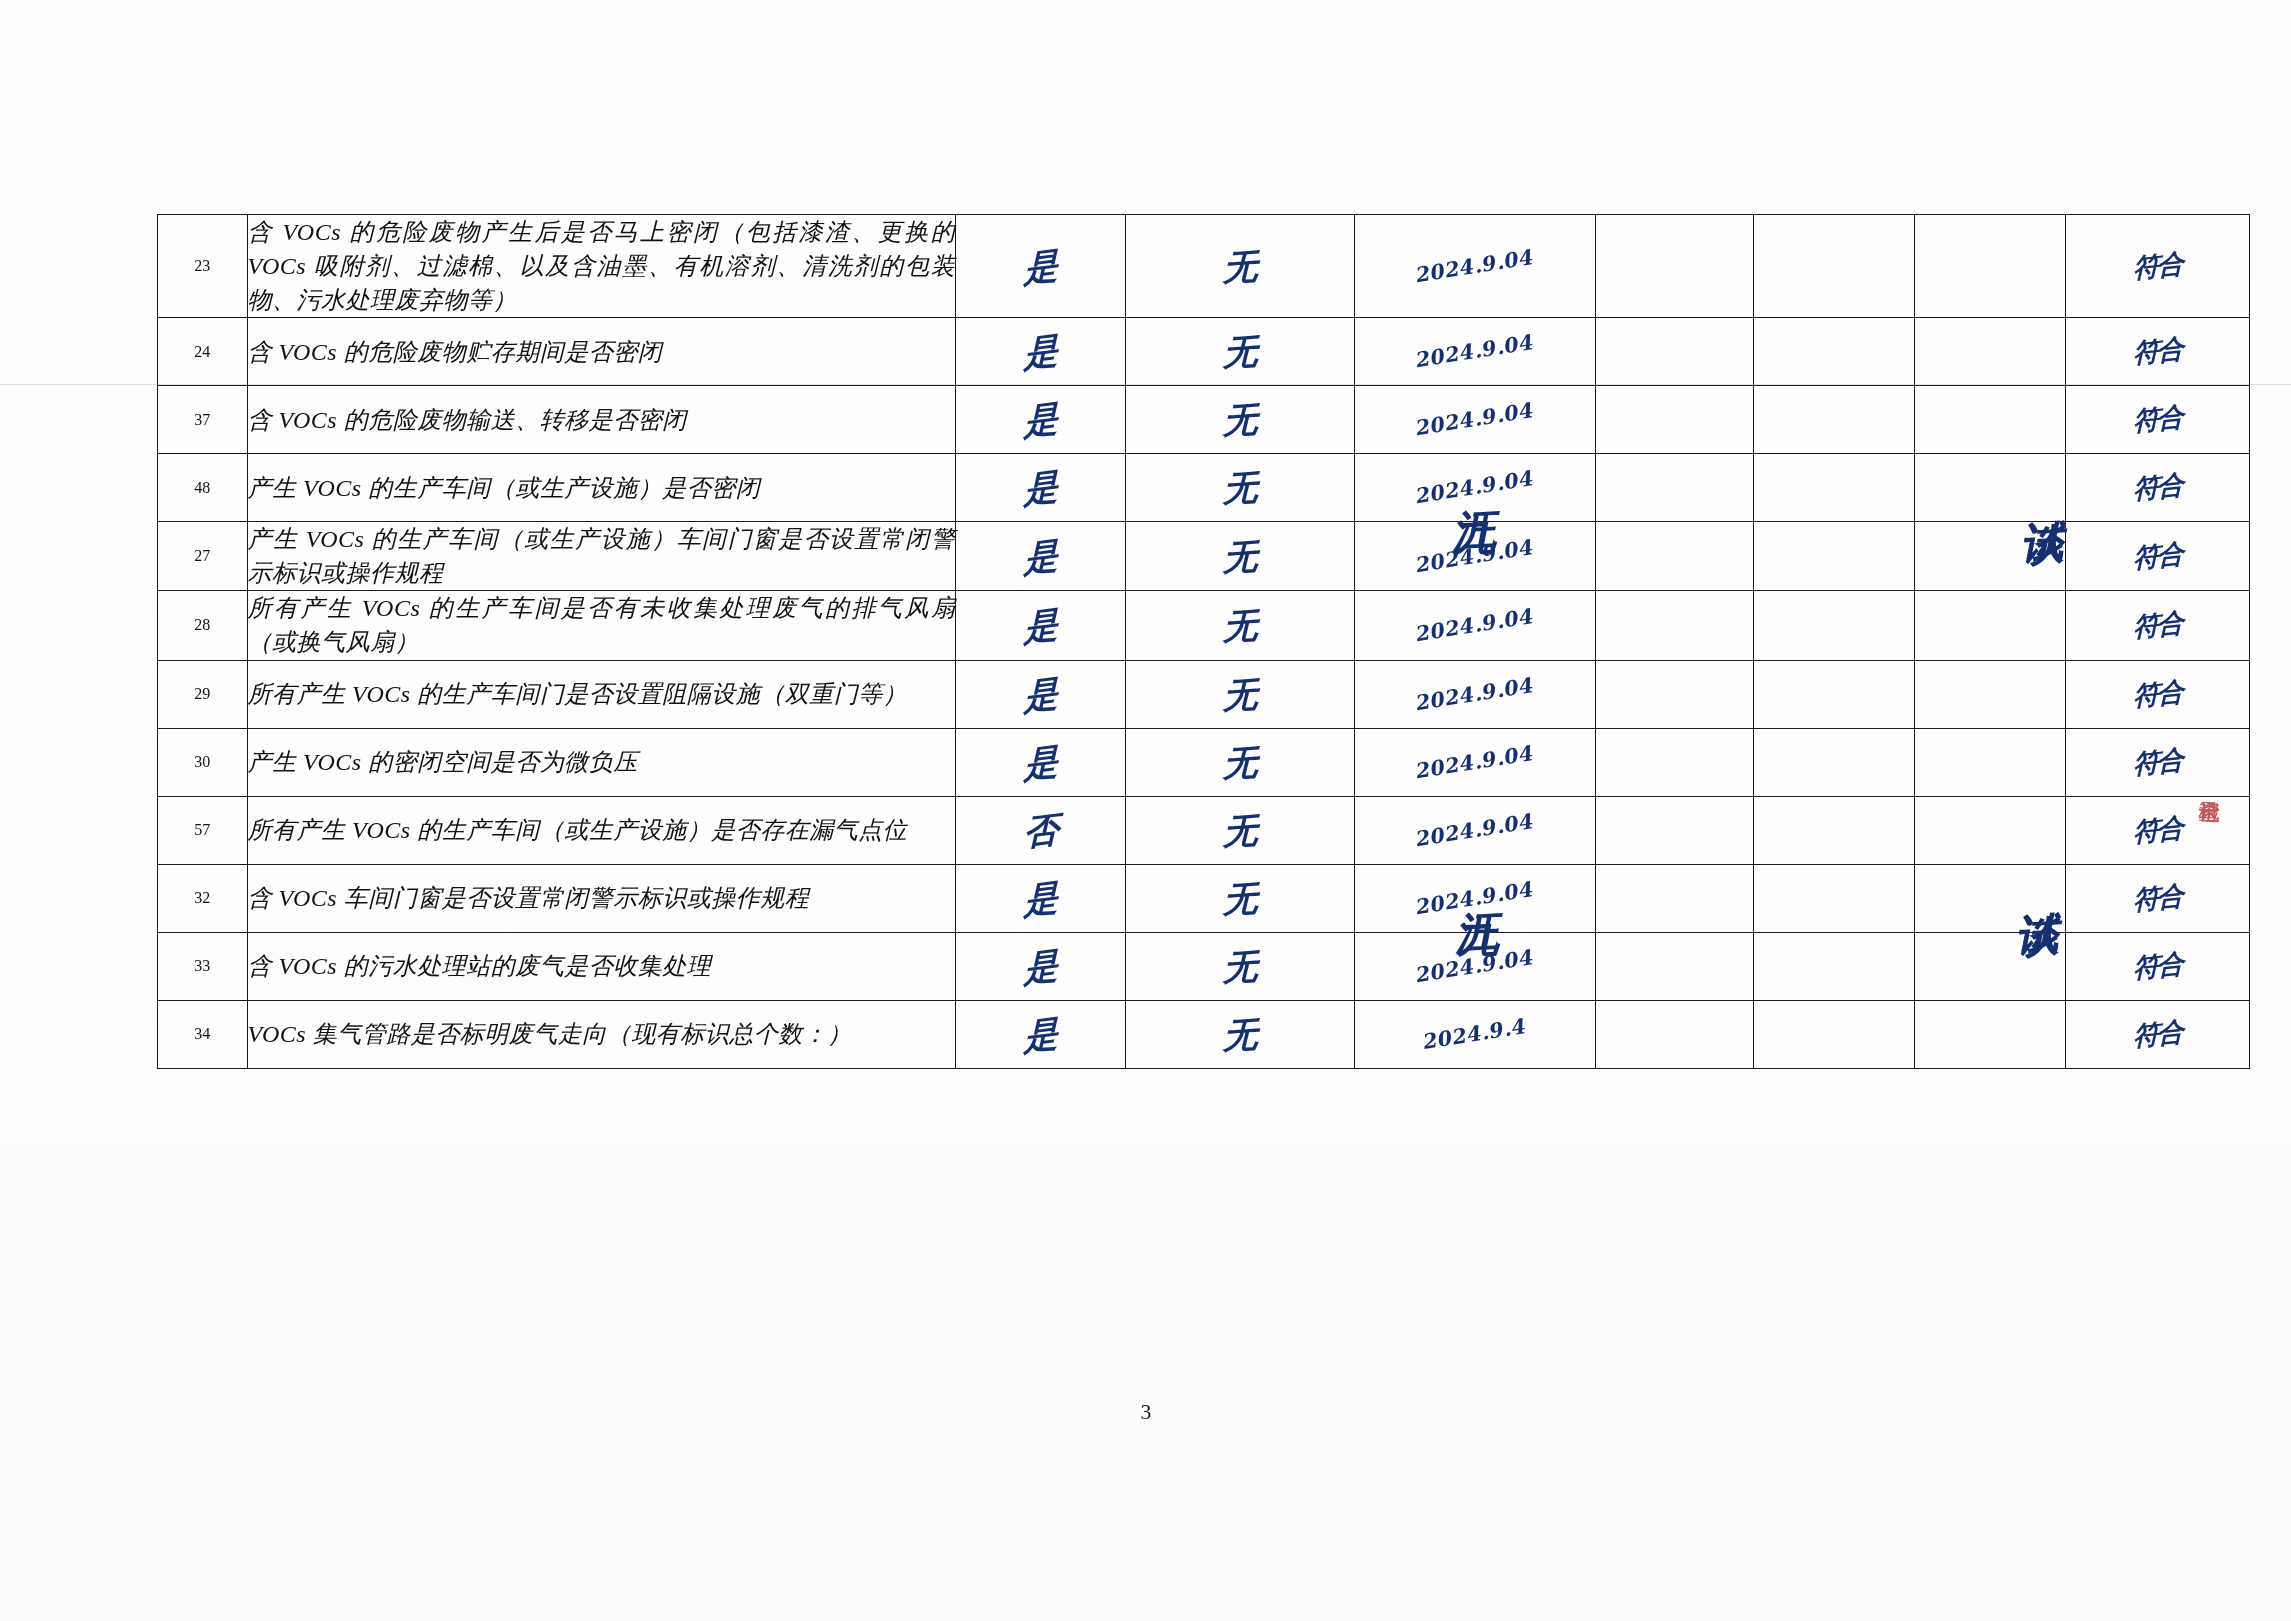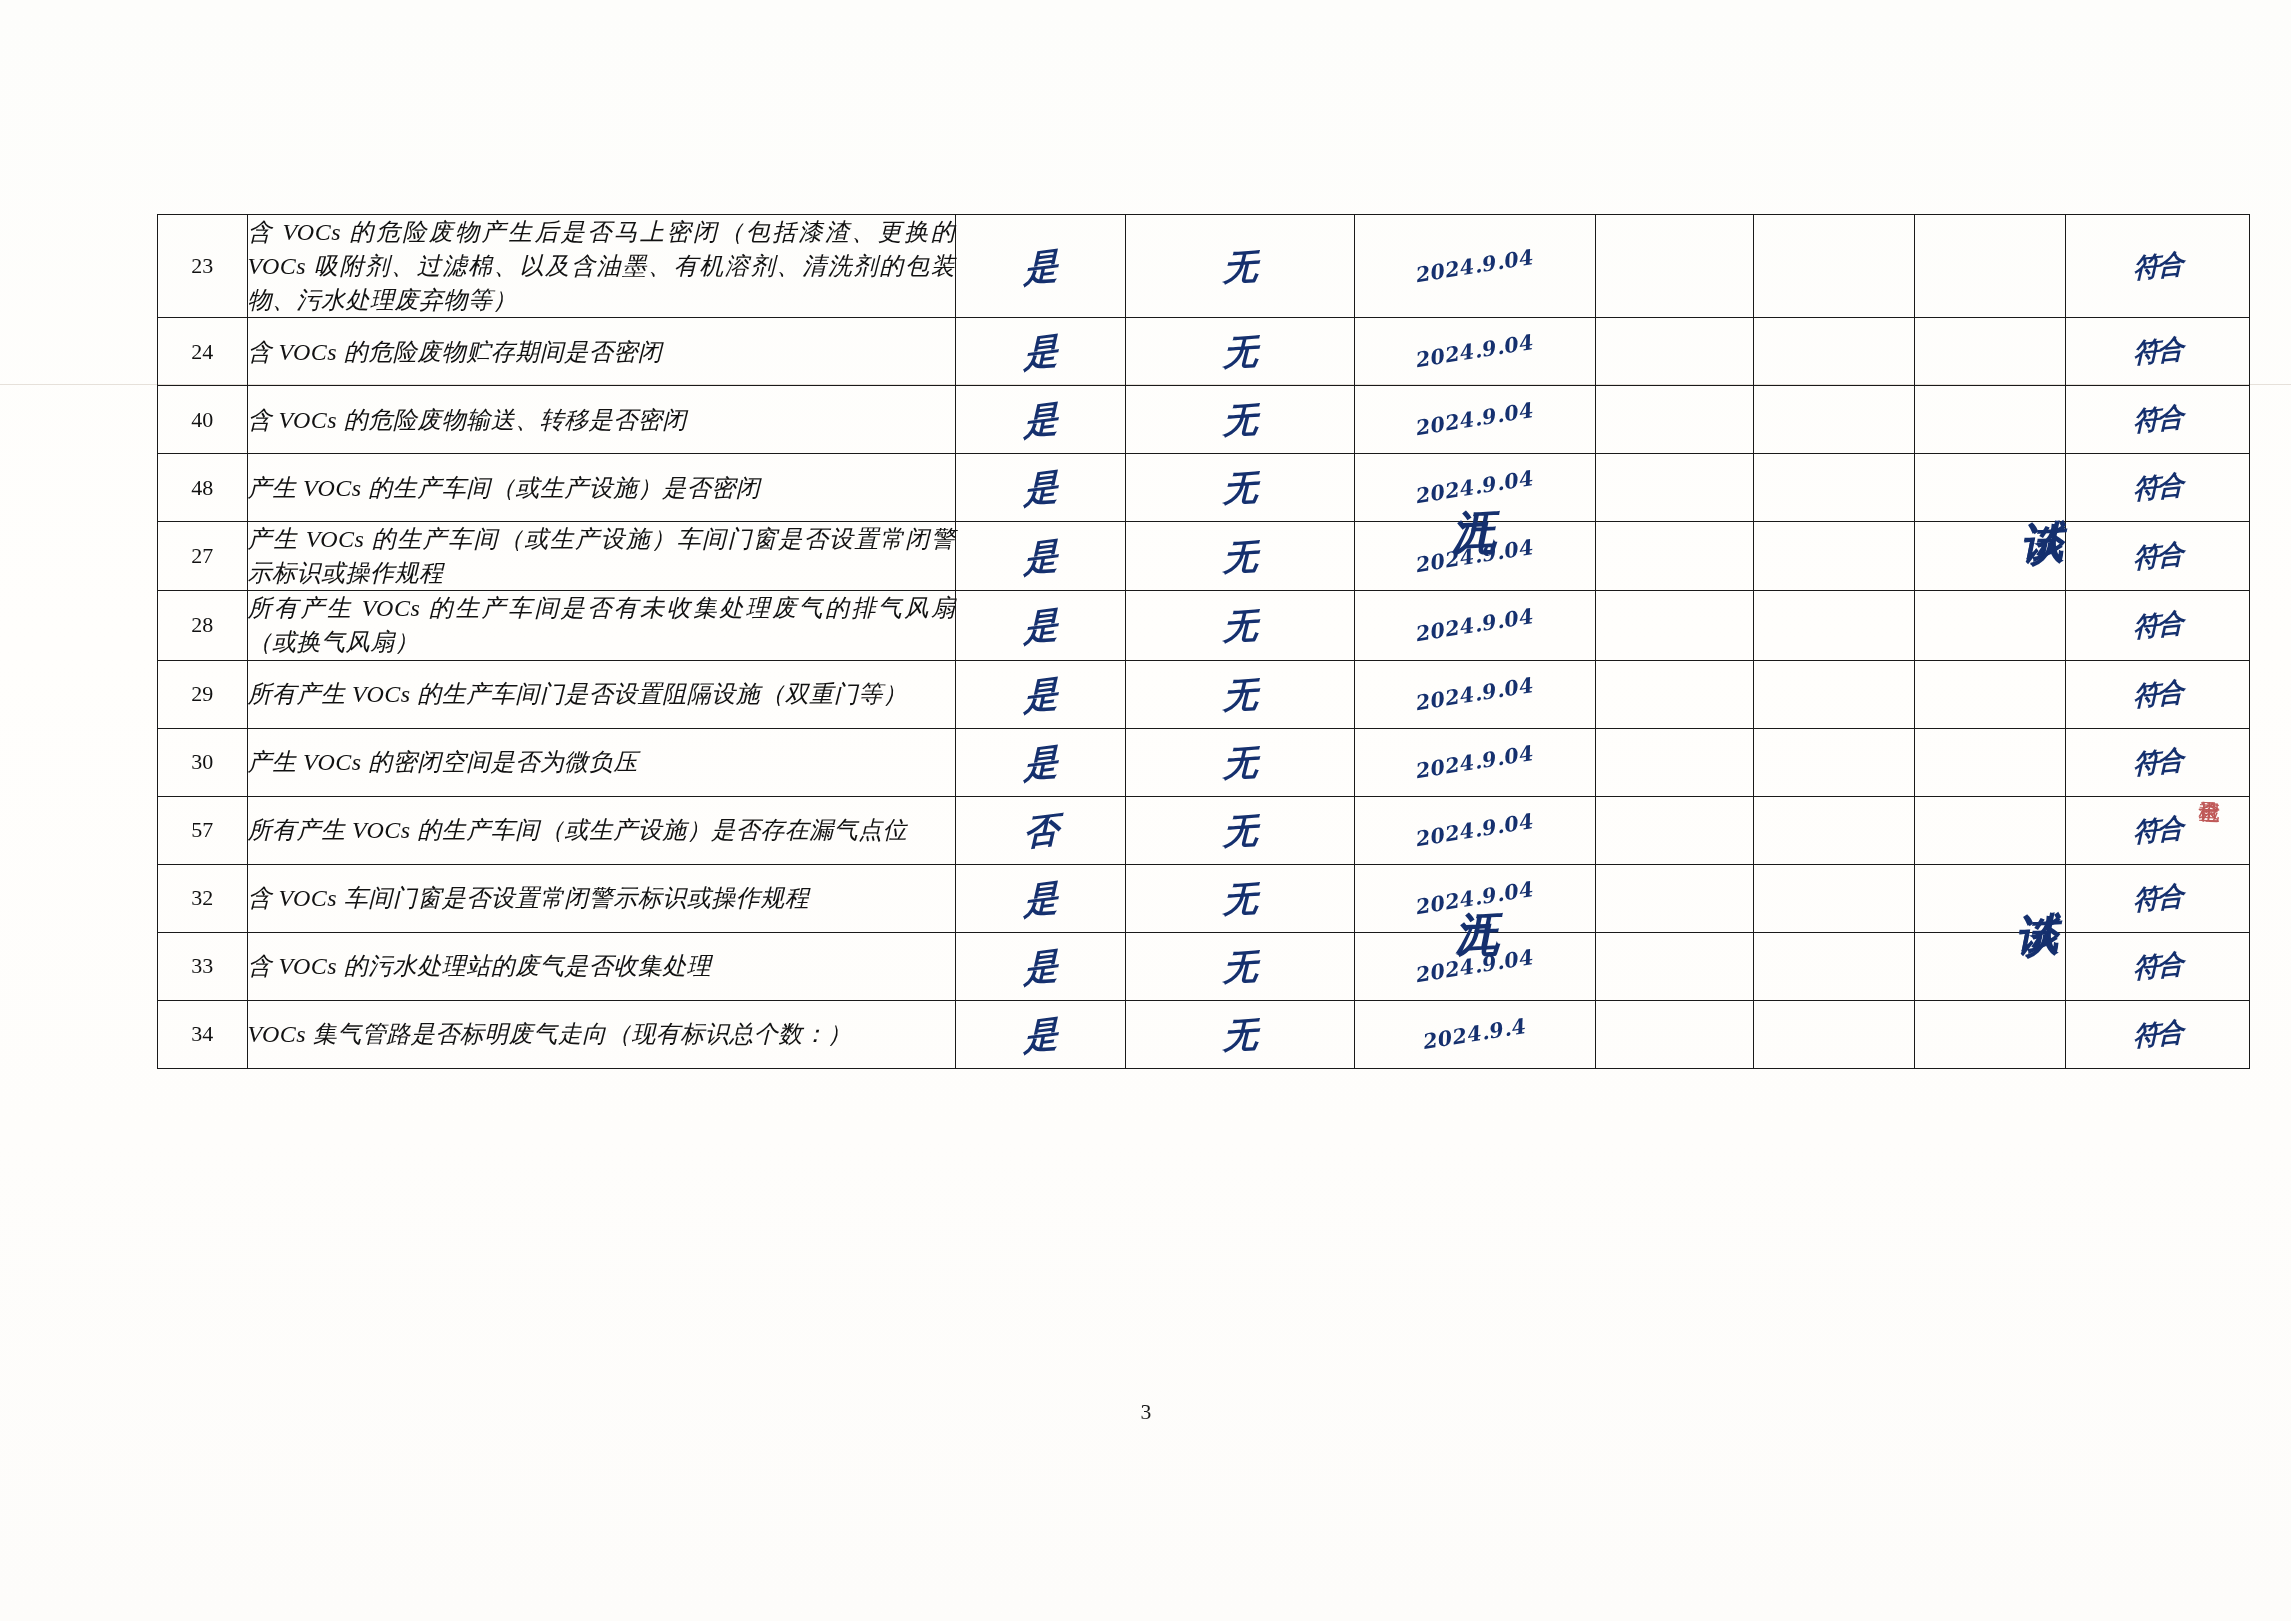--- a/index.html
+++ b/index.html
@@ -49,21 +49,21 @@
     border: 1.6px solid #1a1a1a;
     padding: 0;
     vertical-align: middle;
     position: relative;
     height: 67px;
   }
 
   .c-no {
     width: 76px;
     text-align: center;
-    font-size: 22px;
+    font-size: 16px;
     font-family: "Liberation Serif", serif;
   }
   .c-item {
     width: 608px;
     padding: 5.9px 11.8px 5.9px 13.7px;
     font-size: 24px;
     line-height: 1.42;
     letter-spacing: 0.5px;
     text-align: justify;
     font-style: italic;
@@ -205,21 +205,21 @@
           </td>
         <td class="c-sign1"></td>
         <td class="c-blank"></td>
         <td class="c-sign2"></td>
         <td class="c-res">
             <span class="hw hw-res">符合</span>
           </td>
       </tr>
 
       <tr>
-        <td class="c-no">40</td>
+        <td class="c-no">37</td>
         <td class="c-item">含 VOCs 的危险废物输送、转移是否密闭</td>
         <td class="c-ans">
             <span class="hw hw-yes">是</span>
           </td>
         <td class="c-cnt">
             <span class="hw hw-none">无</span>
           </td>
         <td class="c-date">
             <span class="hw hw-date">2024.9.04</span>
           </td>

